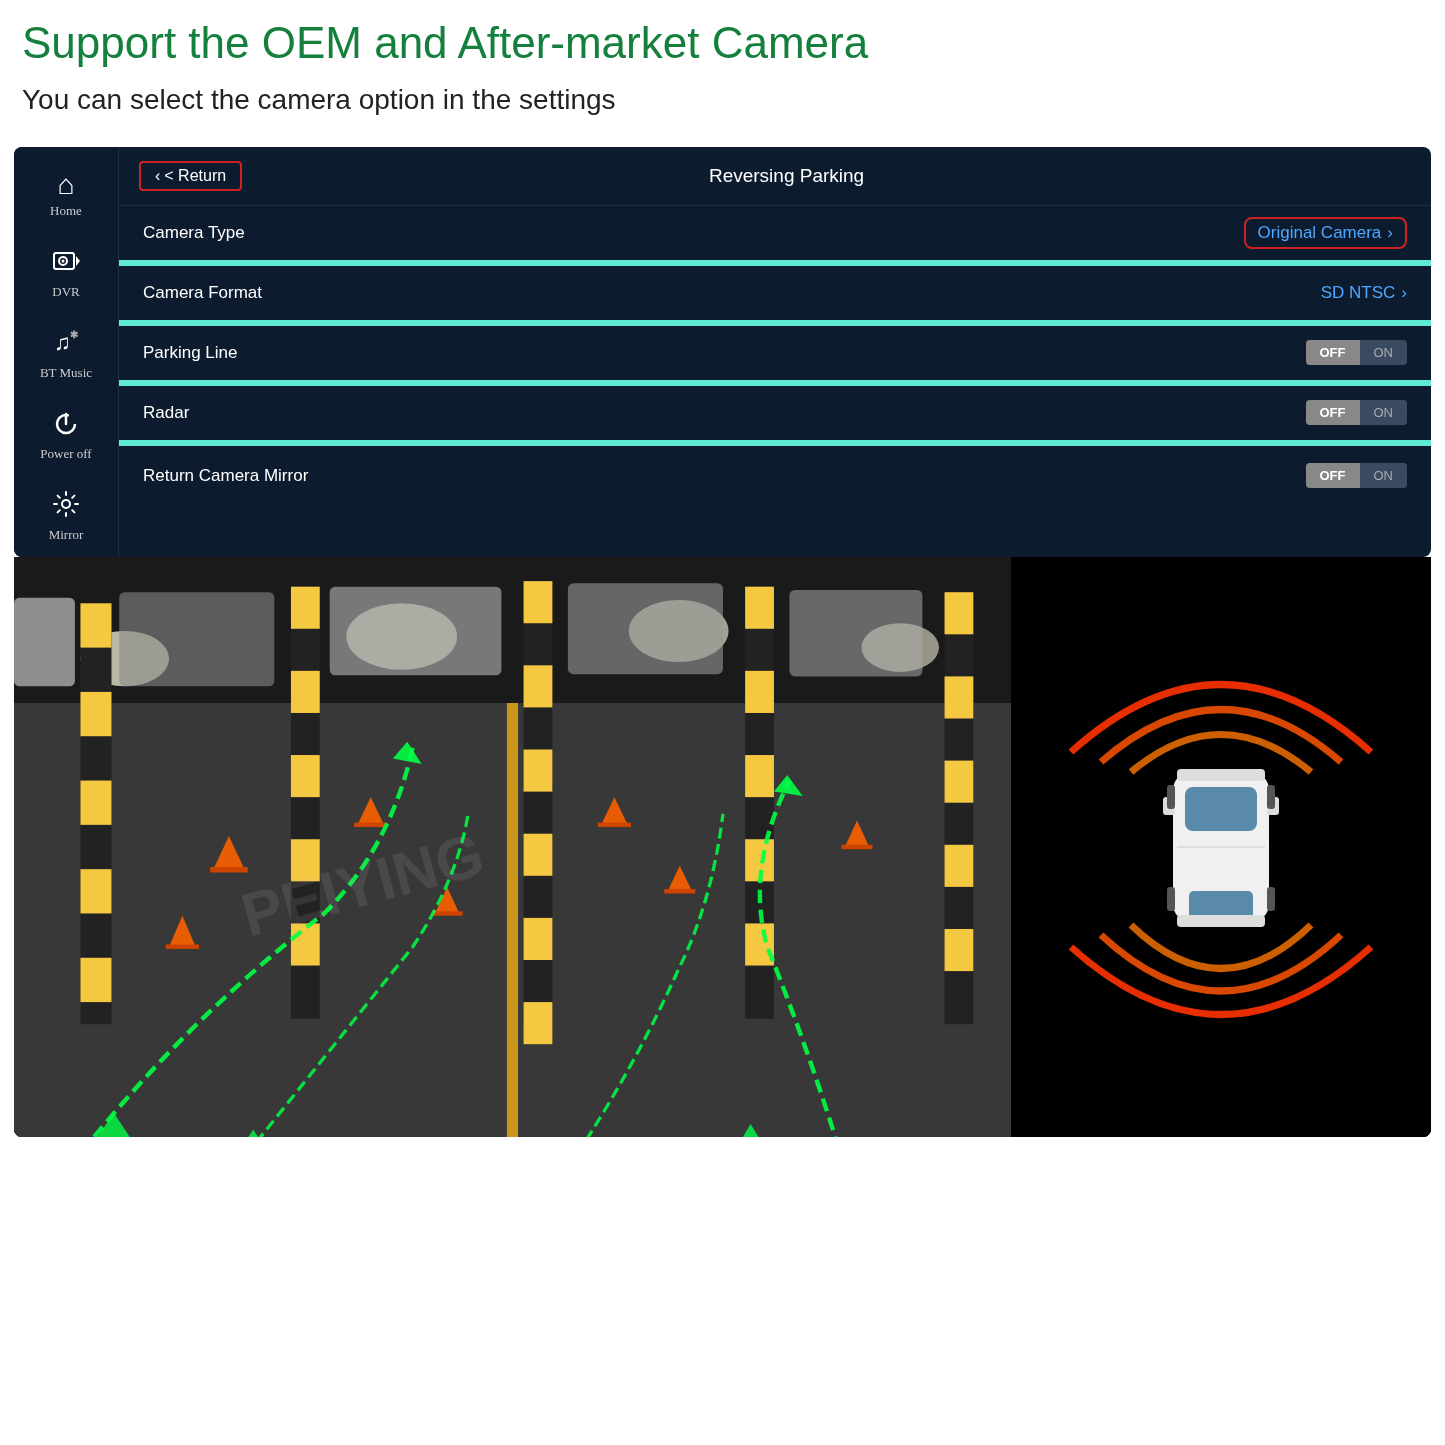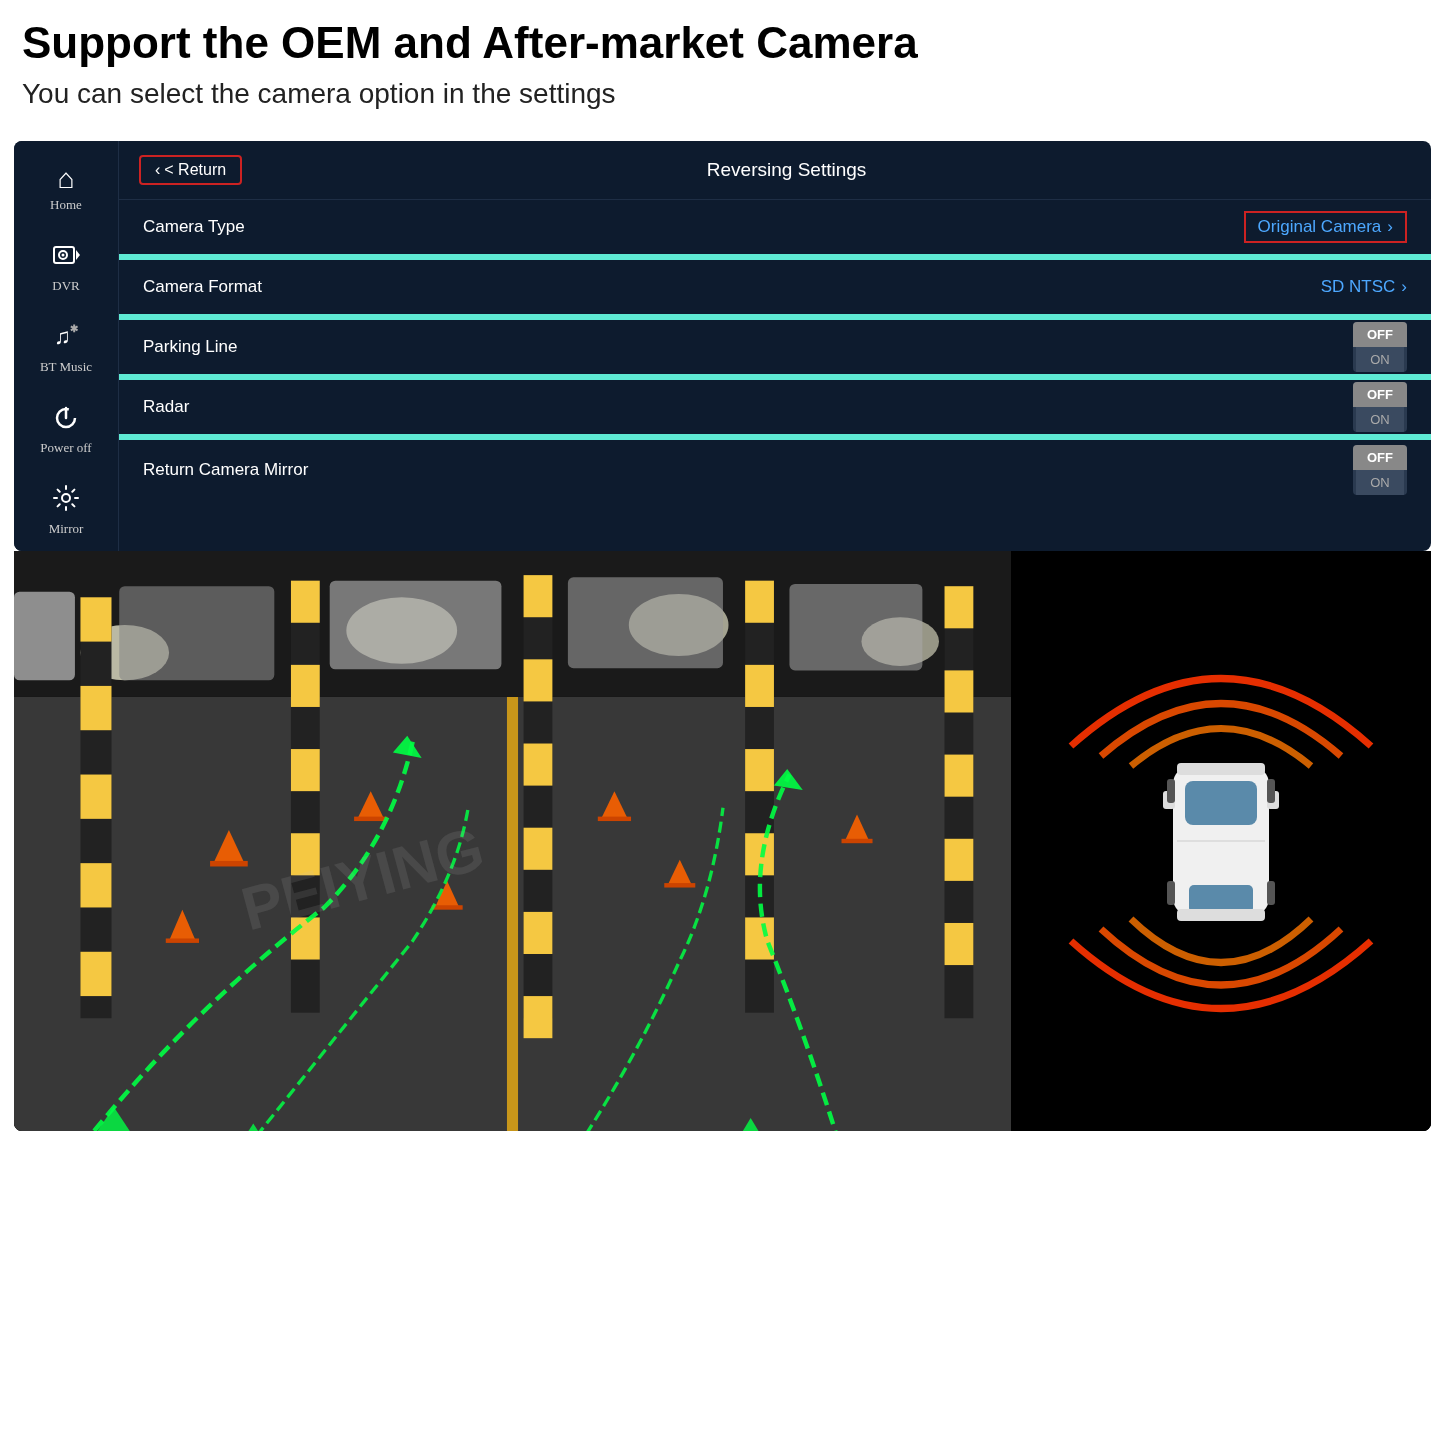--- a/index.html
+++ b/index.html
@@ -10,24 +10,24 @@
       font-family: Arial, sans-serif;
       overflow-x: hidden;
     }
 
     
     .header-section {
       padding: 18px 22px 10px 22px;
     }
     .main-title {
       font-size: 44px;
-      font-weight: 700;
-      color: #000000;
+      font-weight: 400;
+      color: #15803d;
       line-height: 1.15;
-      margin-bottom: 4px;
+      margin-bottom: 10px;
     }
     .subtitle {
       font-size: 28px;
       color: #222;
       line-height: 1.5;
       margin-bottom: 2px;
     }
 
     
     .settings-panel {
@@ -142,21 +142,20 @@
       border-radius: 4px;
     }
 
     
     .toggle-group {
       display: flex;
       align-items: center;
       background: #2a3a50;
       border-radius: 4px;
       overflow: hidden;
-      flex-direction: column;
     }
     .toggle-off {
       padding: 5px 14px;
       font-size: 13px;
       background: #888;
       color: #fff;
       font-weight: bold;
     }
     .toggle-on {
       padding: 5px 14px;
@@ -249,28 +248,28 @@
     </div>
   </div>
 
   <div class="main-content">
 
     <div class="top-bar">
       <button class="return-btn">
         <span class="return-chevron">‹</span>
         <span>&lt; Return</span>
       </button>
-      <div class="page-title">Reversing Settings</div>
+      <div class="page-title">Reversing Parking</div>
     </div>
 
     <div class="settings-rows">
 
       <div class="settings-row">
         <div class="row-label">Camera Type</div>
-        <div class="row-value highlighted" style="color:#4da8ff; border: 2px solid #cc2222; padding: 4px 12px; border-radius: 0; display:flex; align-items:center; gap:6px;">
+        <div class="row-value highlighted" style="color:#4da8ff; border: 2px solid #cc2222; padding: 4px 12px; border-radius: 8px; display:flex; align-items:center; gap:6px;">
           <span>Original Camera</span>
           <span style="color:#4da8ff;">›</span>
         </div>
       </div>
 
       <div class="settings-row">
         <div class="row-label">Camera Format</div>
         <div class="row-value" style="color:#4da8ff; display:flex; align-items:center; ">
           <span>SD NTSC</span>
           <span style="color:#4da8ff;">›</span>

